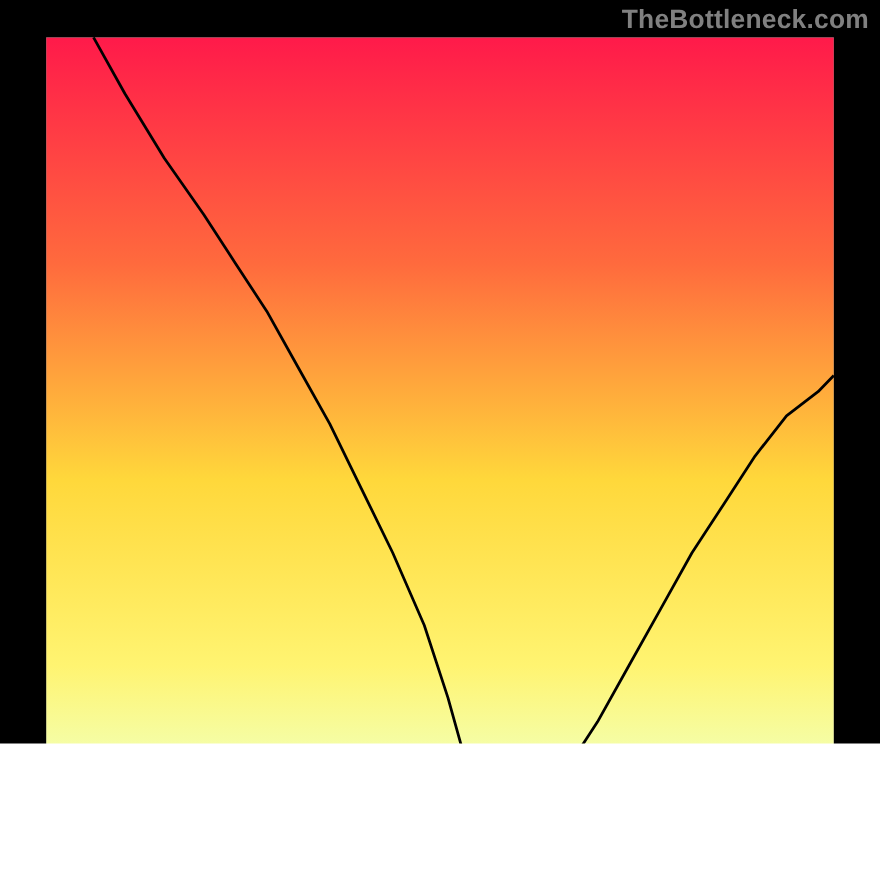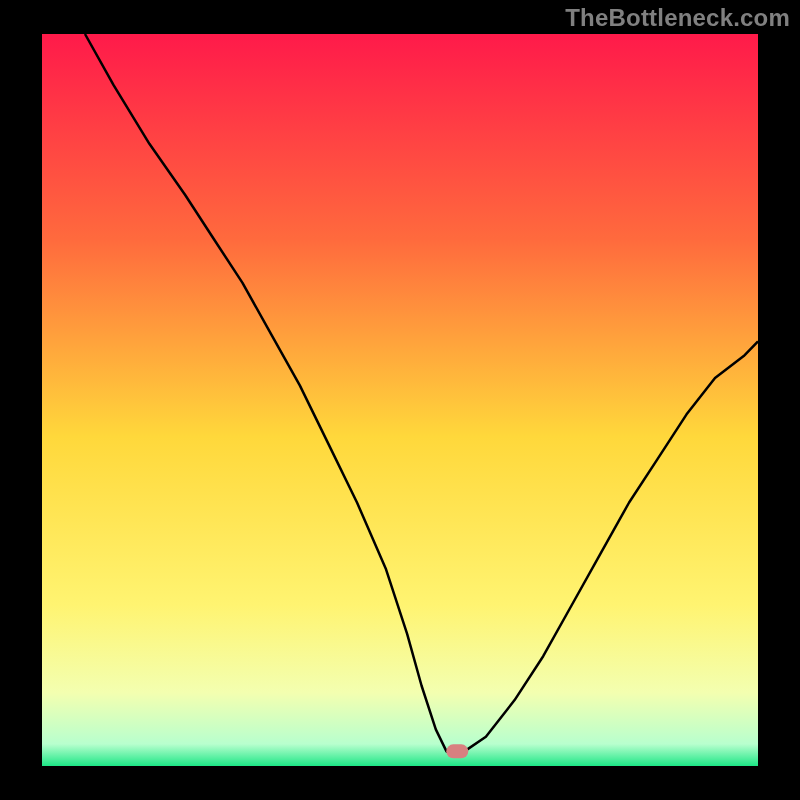--- a/index.html
+++ b/index.html
@@ -4,21 +4,21 @@
 <style>
   body {
     margin: 0;
     padding: 0;
     background: #fff;
     font-family: Arial, Helvetica, sans-serif;
   }
   .chart-wrap {
     position: relative;
     width: 800px;
-    height: 800px;
+    height: 676px;
   }
   svg { display: block; }
   .watermark {
     position: absolute;
     top: 4px;
     right: 10px;
     font-size: 24px;
     font-weight: 600;
     color: #808080;
     letter-spacing: 0.2px;

